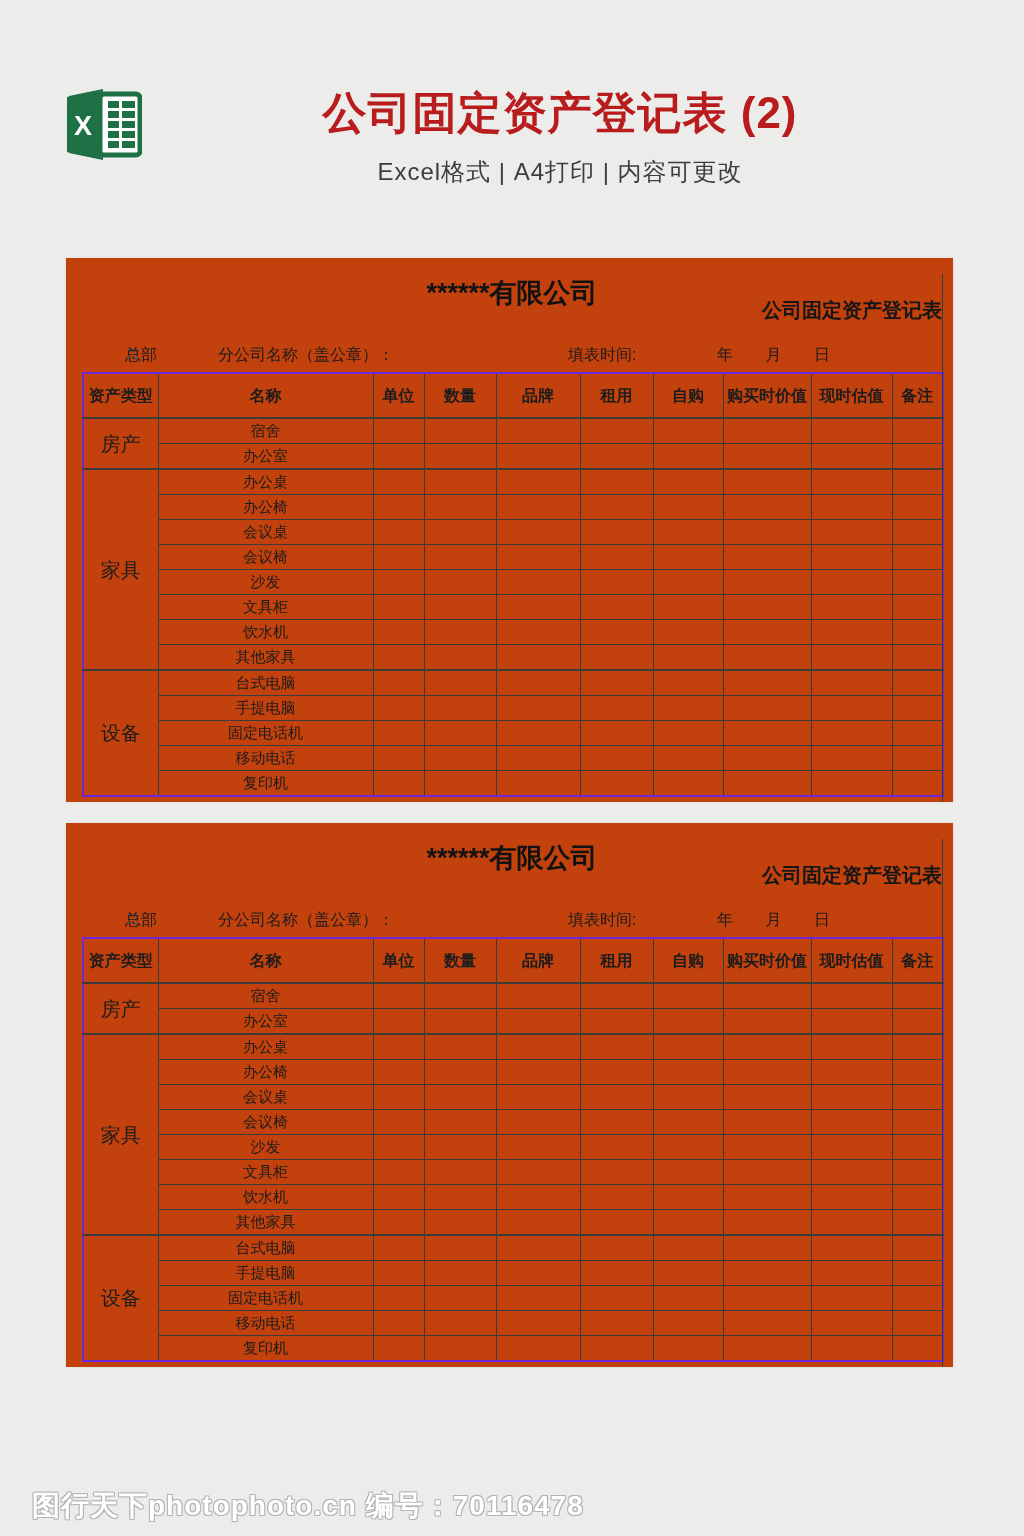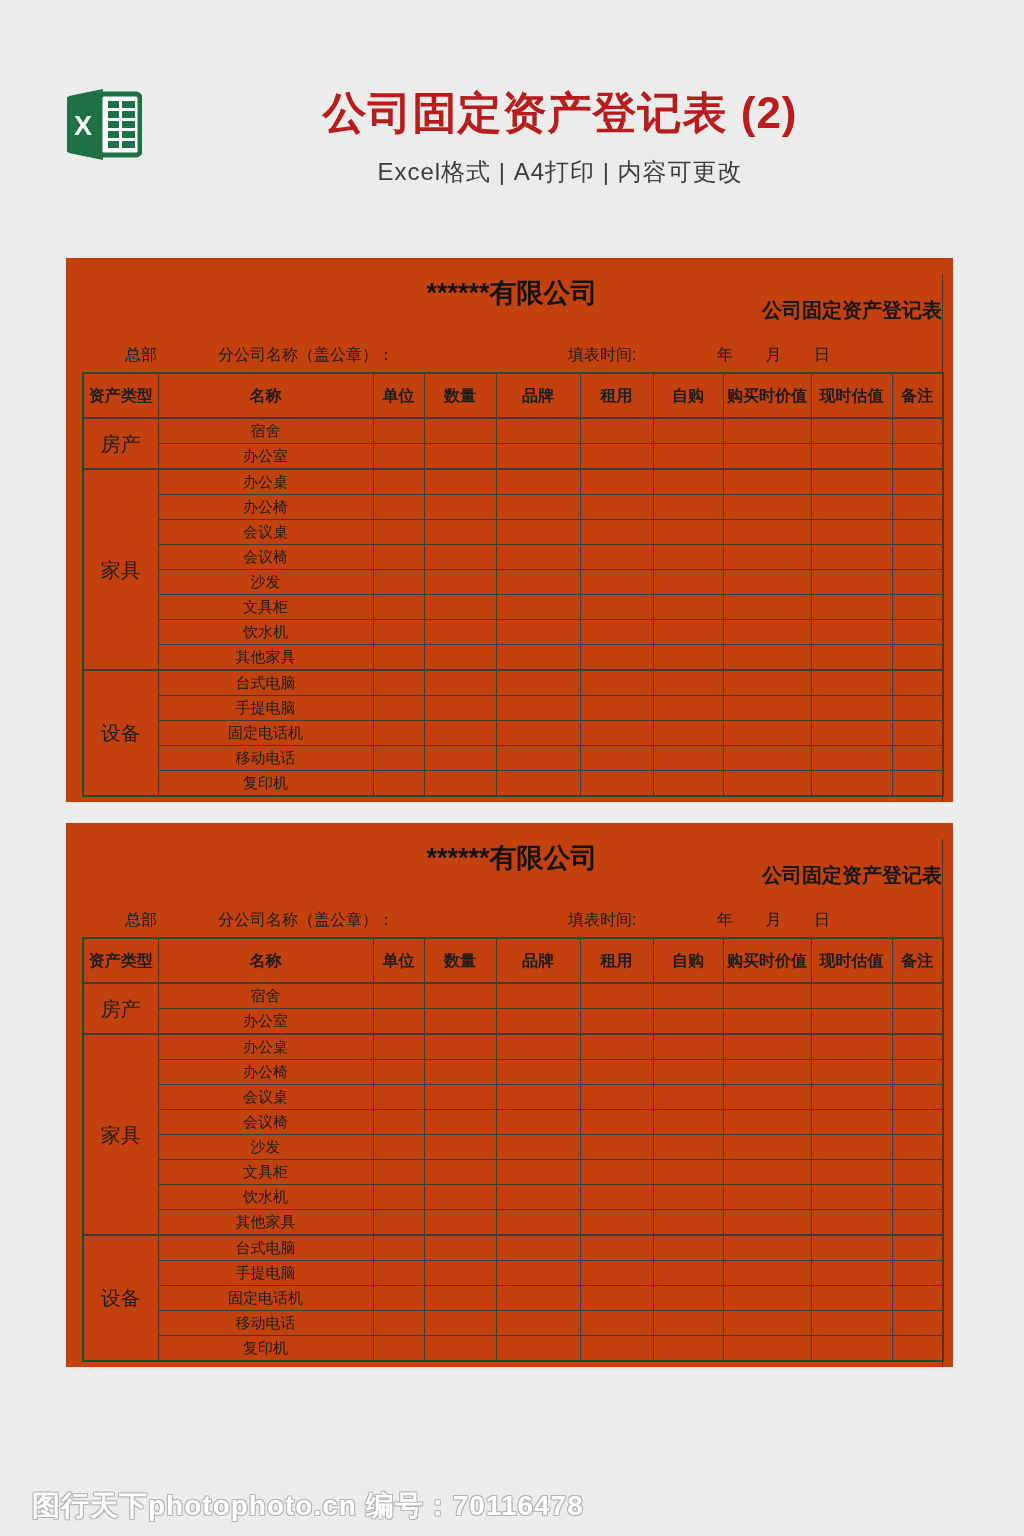--- a/index.html
+++ b/index.html
@@ -43,21 +43,21 @@
   .meta .ymd{left:595px;word-spacing:28px;}
   .sq{
     display:inline-block;width:7px;height:8px;border:1px solid #5a5a5a;
     margin-left:3px;vertical-align:0px;
   }
   .sheet-edge{position:absolute;left:876px;top:16px;bottom:0;width:1px;background:#3b3b3b;}
   
   table.asset{
     position:absolute;left:16px;top:114px;width:860px;
     border-collapse:collapse;table-layout:fixed;
-    border:2px solid #14532d;
+    border:2px solid #6d28d9;
   }
   .asset th,.asset td{
     border:1px solid #3b3b3b;text-align:center;vertical-align:middle;
     overflow:hidden;padding:0 2px;color:#1c1c1c;
   }
   .asset th{height:43px;font-size:16px;font-weight:bold;line-height:1.25;}
   .asset td{height:24px;font-size:15px;line-height:1.1;}
   .asset tr.g > td{border-top-width:2px;}
   .asset td.cat{font-size:20px;}
   

